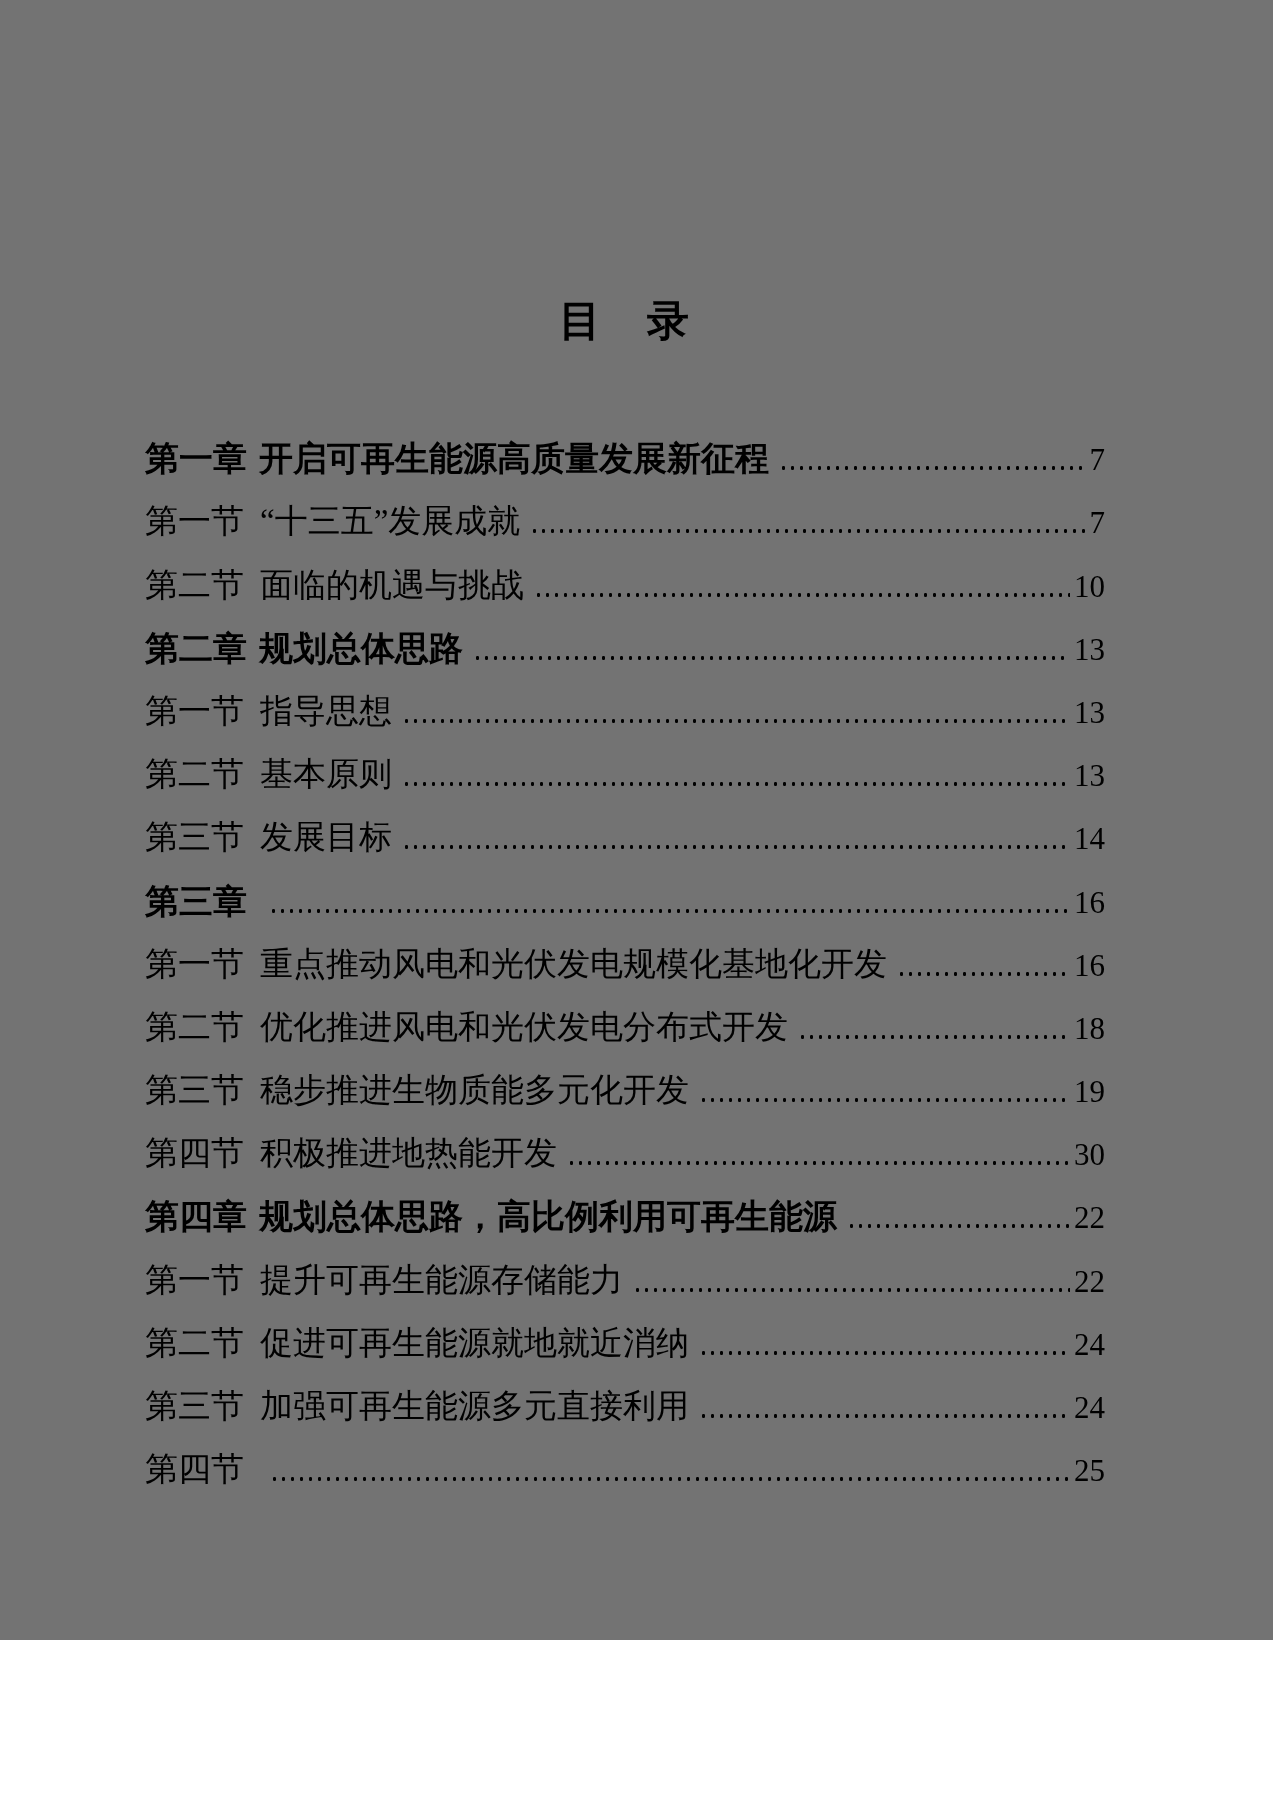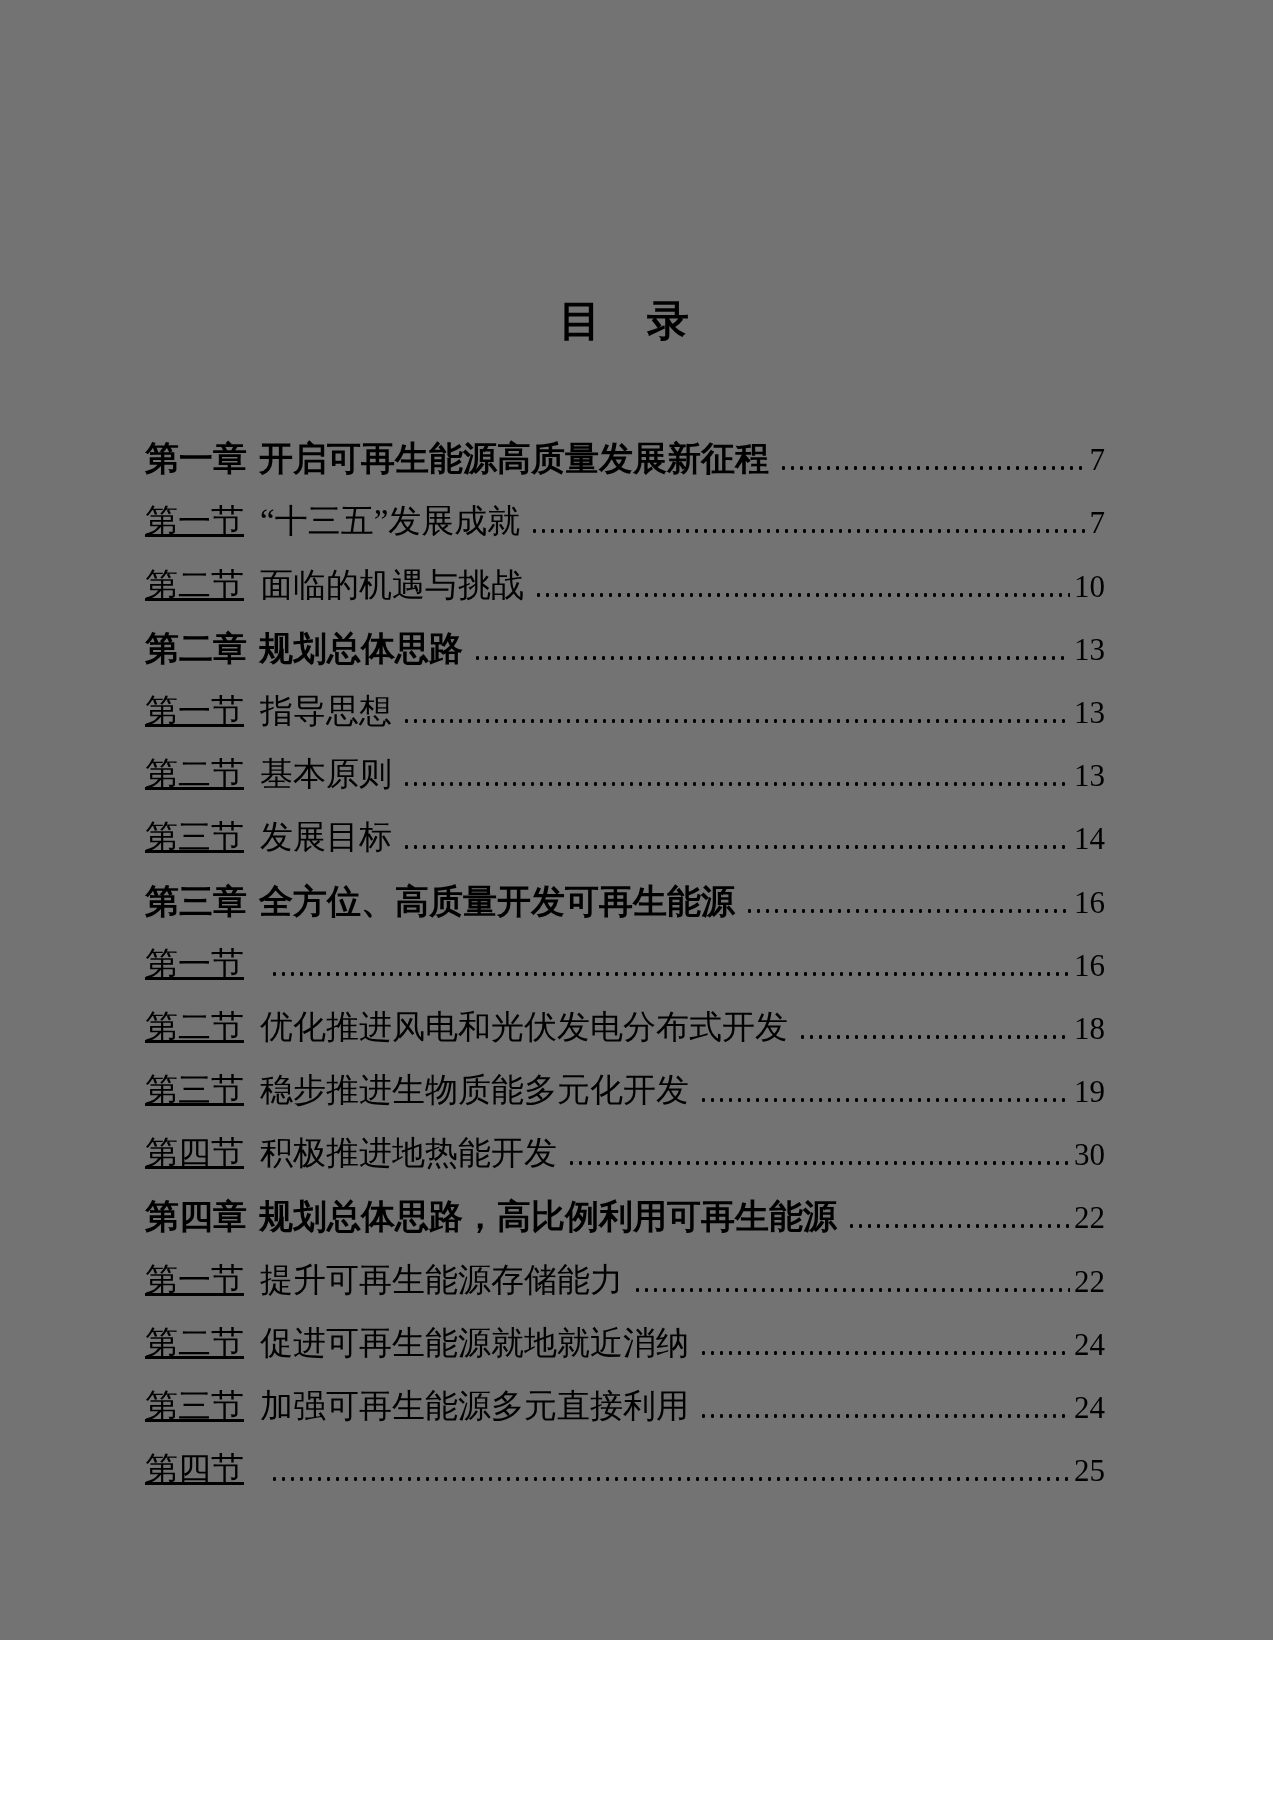--- a/index.html
+++ b/index.html
@@ -53,21 +53,21 @@
     font-weight: bold;
     font-size: 34px;
   }
   .row.chapter .num { margin-right: 12px; }
   .row.section .num,
   .row.section .txt {
     font-family: "Liberation Serif", serif;
     font-weight: normal;
     font-size: 33px;
   }
-  .row.section .num { margin-right: 16px; text-decoration: underline; }
+  .row.section .num { margin-right: 16px; }
   .leader {
     flex: 1 1 auto;
     height: 4px;
     margin: 0 4px 5px 10px;
     background-image: radial-gradient(circle, #000 1.7px, transparent 2px);
     background-size: 9px 4px;
     background-repeat: repeat-x;
     background-position: left center;
   }
   .row .page-num {
@@ -130,26 +130,26 @@
         <span class="page-num">13</span>
       </div>
       <div class="row section">
         <span class="num">第三节</span>
         <span class="txt">发展目标</span>
         <span class="leader"></span>
         <span class="page-num">14</span>
       </div>
       <div class="row chapter">
         <span class="num">第三章</span>
-        <span class="txt">全方位、高质量开发可再生能源</span>
         <span class="leader"></span>
         <span class="page-num">16</span>
       </div>
       <div class="row section">
         <span class="num">第一节</span>
+        <span class="txt">重点推动风电和光伏发电规模化基地化开发</span>
         <span class="leader"></span>
         <span class="page-num">16</span>
       </div>
       <div class="row section">
         <span class="num">第二节</span>
         <span class="txt">优化推进风电和光伏发电分布式开发</span>
         <span class="leader"></span>
         <span class="page-num">18</span>
       </div>
       <div class="row section">

